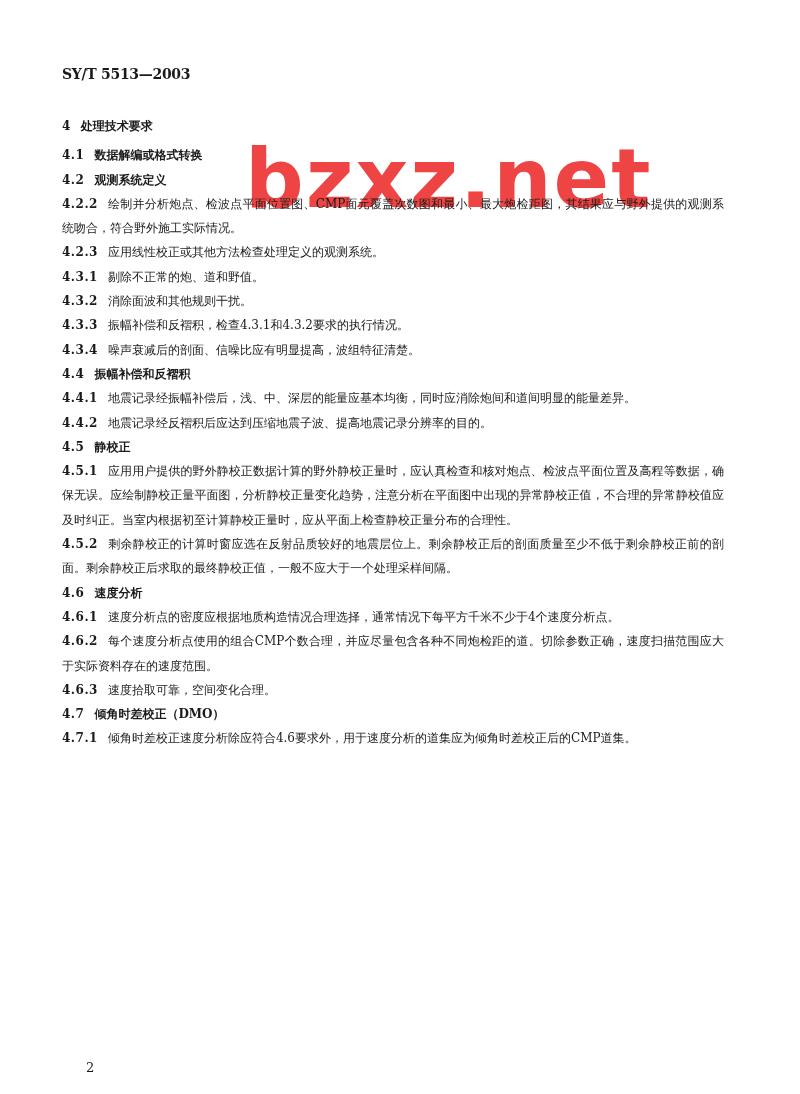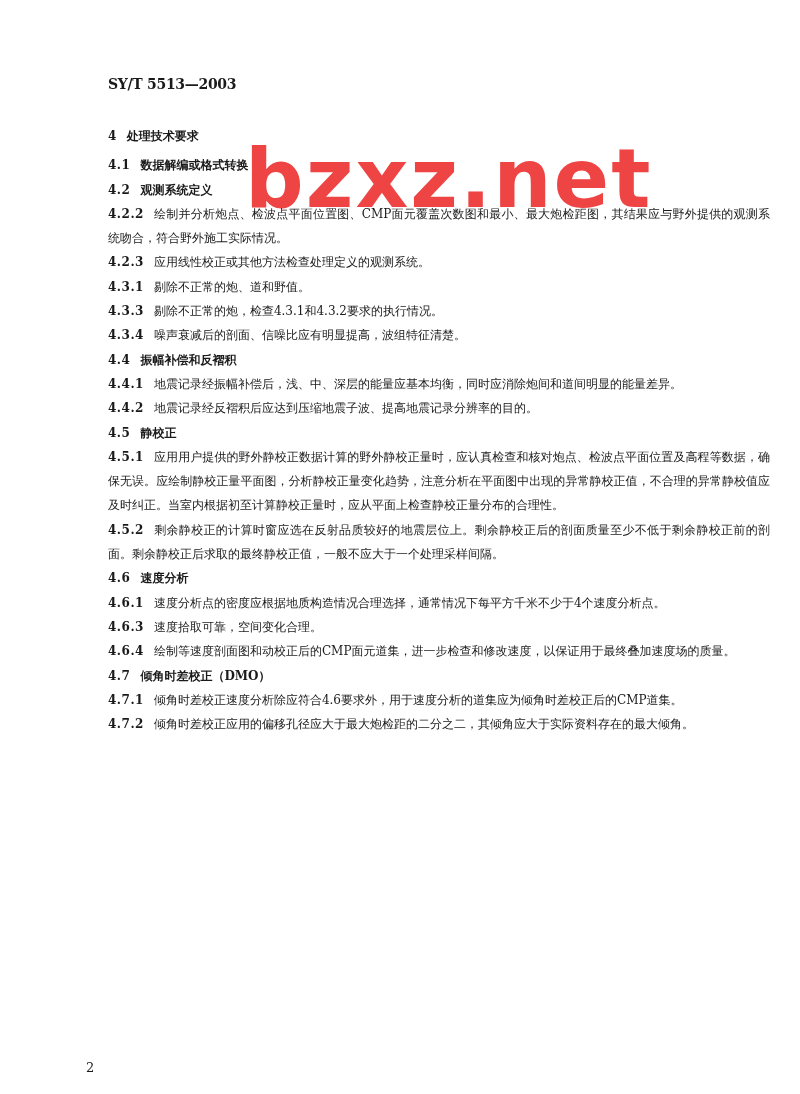--- a/index.html
+++ b/index.html
@@ -4,21 +4,21 @@
 <style>
   html, body { margin:0; padding:0; }
   body {
     width:800px; height:1094px; background:#ffffff; position:relative; overflow:hidden;
     font-family:"DejaVu Serif","Liberation Serif",serif; color:#1a1a1a;
   }
   .watermark {
     position:absolute; left:245px; top:138px; font-family:"DejaVu Sans","Liberation Sans",sans-serif;
     font-weight:bold; font-size:82px; color:#ef4444; letter-spacing:2px; z-index:0; line-height:1;
   }
-  .page { position:absolute; left:62px; top:72px; width:662px; z-index:1;margin-left:46px; }
+  .page { position:absolute; left:62px; top:62px; width:662px; z-index:1; }
   .std-code { font-size:14px; font-weight:bold; height:24px; line-height:24px; margin-bottom:28px; letter-spacing:-0.3px; }
   .line { font-size:12px; line-height:24.3px; text-align:justify; }
   .num { font-weight:bold; display:inline-block; margin-right:10px; letter-spacing:0.5px; }
   .chapter { margin-bottom:5px; }
   .heading { font-weight:bold; }
   .clause { }
   .page-number { position:absolute; left:86px; top:1060px; font-size:13px; }
 </style>
 </head>
 <body>
@@ -32,34 +32,34 @@
     <span class="num">4</span><span>处理技术要求</span>
   </div>
 
   <div class="line heading"><span class="num">4.1</span><span>数据解编或格式转换</span></div>
 
   <div class="line heading"><span class="num">4.2</span><span>观测系统定义</span></div>
   <div class="line clause"><span class="num">4.2.2</span><span>绘制并分析炮点、检波点平面位置图、CMP面元覆盖次数图和最小、最大炮检距图，其结果应与野外提供的观测系统吻合，符合野外施工实际情况。</span></div>
   <div class="line clause"><span class="num">4.2.3</span><span>应用线性校正或其他方法检查处理定义的观测系统。</span></div>
 
   <div class="line clause"><span class="num">4.3.1</span><span>剔除不正常的炮、道和野值。</span></div>
-  <div class="line clause"><span class="num">4.3.3</span><span>剔除不正常的炮，检查4.3.1和4.3.2要求的执行情况。</span></div>
+  <div class="line clause"><span class="num">4.3.2</span><span>消除面波和其他规则干扰。</span></div>
+  <div class="line clause"><span class="num">4.3.3</span><span>振幅补偿和反褶积，检查4.3.1和4.3.2要求的执行情况。</span></div>
   <div class="line clause"><span class="num">4.3.4</span><span>噪声衰减后的剖面、信噪比应有明显提高，波组特征清楚。</span></div>
 
   <div class="line heading"><span class="num">4.4</span><span>振幅补偿和反褶积</span></div>
   <div class="line clause"><span class="num">4.4.1</span><span>地震记录经振幅补偿后，浅、中、深层的能量应基本均衡，同时应消除炮间和道间明显的能量差异。</span></div>
   <div class="line clause"><span class="num">4.4.2</span><span>地震记录经反褶积后应达到压缩地震子波、提高地震记录分辨率的目的。</span></div>
 
   <div class="line heading"><span class="num">4.5</span><span>静校正</span></div>
   <div class="line clause"><span class="num">4.5.1</span><span>应用用户提供的野外静校正数据计算的野外静校正量时，应认真检查和核对炮点、检波点平面位置及高程等数据，确保无误。应绘制静校正量平面图，分析静校正量变化趋势，注意分析在平面图中出现的异常静校正值，不合理的异常静校值应及时纠正。当室内根据初至计算静校正量时，应从平面上检查静校正量分布的合理性。</span></div>
   <div class="line clause"><span class="num">4.5.2</span><span>剩余静校正的计算时窗应选在反射品质较好的地震层位上。剩余静校正后的剖面质量至少不低于剩余静校正前的剖面。剩余静校正后求取的最终静校正值，一般不应大于一个处理采样间隔。</span></div>
 
   <div class="line heading"><span class="num">4.6</span><span>速度分析</span></div>
   <div class="line clause"><span class="num">4.6.1</span><span>速度分析点的密度应根据地质构造情况合理选择，通常情况下每平方千米不少于4个速度分析点。</span></div>
+  <div class="line clause"><span class="num">4.6.2</span><span>每个速度分析点使用的组合CMP个数合理，并应尽量包含各种不同炮检距的道。切除参数正确，速度扫描范围应大于实际资料存在的速度范围。</span></div>
   <div class="line clause"><span class="num">4.6.3</span><span>速度拾取可靠，空间变化合理。</span></div>
-  <div class="line clause"><span class="num">4.6.4</span><span>绘制等速度剖面图和动校正后的CMP面元道集，进一步检查和修改速度，以保证用于最终叠加速度场的质量。</span></div>
 
   <div class="line heading"><span class="num">4.7</span><span>倾角时差校正（DMO）</span></div>
   <div class="line clause"><span class="num">4.7.1</span><span>倾角时差校正速度分析除应符合4.6要求外，用于速度分析的道集应为倾角时差校正后的CMP道集。</span></div>
-  <div class="line clause"><span class="num">4.7.2</span><span>倾角时差校正应用的偏移孔径应大于最大炮检距的二分之二，其倾角应大于实际资料存在的最大倾角。</span></div>
 </div>
 
 <div class="page-number">2</div>
 
 </body></html>

